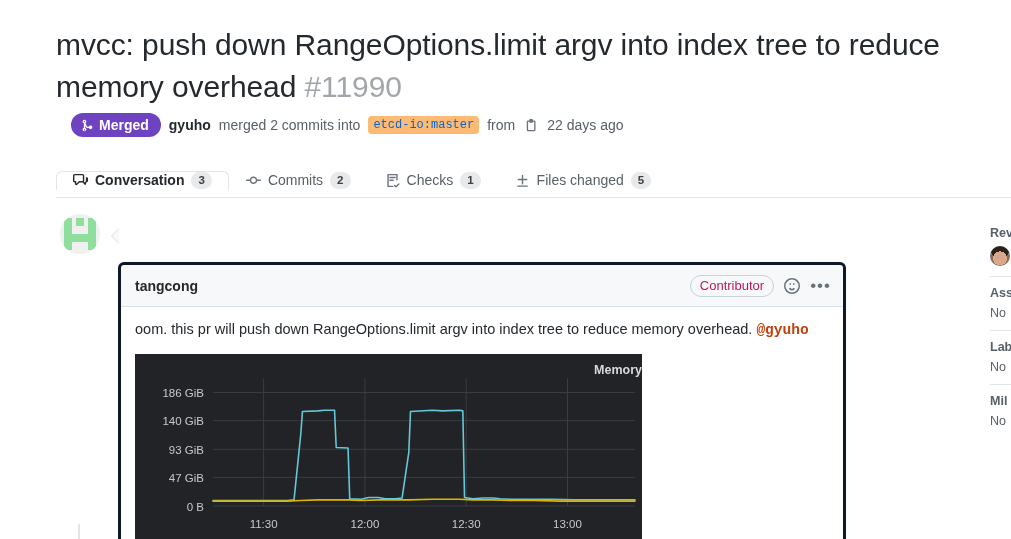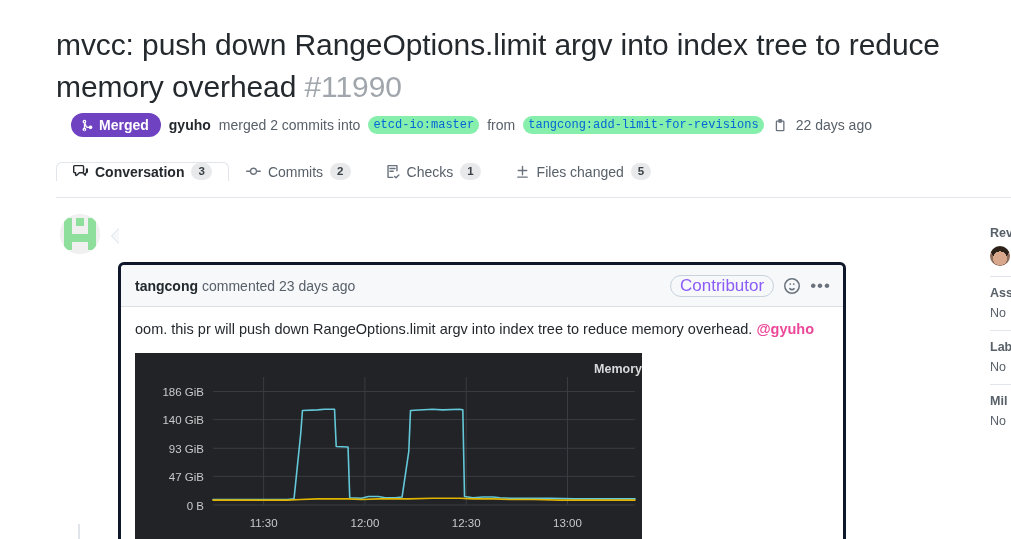--- a/index.html
+++ b/index.html
@@ -29,30 +29,30 @@
   }
   .merged-badge {
     display: inline-flex; align-items: center; gap: 5px;
     background: #6f42c1; color: #fff;
     border-radius: 14px; padding: 5px 12px 5px 10px;
     font-size: 14px; font-weight: 600; line-height: 1;
   }
   .merged-badge svg { display: block; }
   .state-bar .user { font-weight: 600; color: #24292e; }
   .branch-chip {
-    background: #86efac; color: #0366d6;
+    background: #fdba74; color: #0366d6;
     font-family: "Liberation Mono", monospace;
-    font-size: 12px; border-radius: 9px; padding: 2px 5px;
+    font-size: 12px; border-radius: 4px; padding: 2px 5px;
   }
   .copy-icon { display: inline-flex; color: #6a737d; margin-left: 2px; }
 
   
   .tabs {
     position: absolute; left: 56px; top: 162px; width: 955px;
-    height: 36px; display: flex; align-items: flex-start;
+    height: 36px; display: flex; align-items: center;
     border-bottom: 1px solid #e1e4e8;
   }
   .tab {
     display: flex; align-items: center; gap: 7px;
     padding: 0 16px; font-size: 14px; color: #586069;
     border: 1px solid transparent; border-bottom: none;
     border-top-left-radius: 6px; border-top-right-radius: 6px;
     background: transparent; cursor: pointer;
   }
   .tab.active {
@@ -102,32 +102,32 @@
     height: 42px; background: #f6f8fa;
     border-bottom: 1px solid #d8e0e8;
     border-top-left-radius: 5px; border-top-right-radius: 5px;
     display: flex; align-items: center;
     padding: 0 12px 0 14px;
     font-size: 14px; color: #586069;
   }
   .comment-head .author { font-weight: 600; color: #24292e; margin-right: 4px; }
   .head-right { margin-left: auto; display: flex; align-items: center; gap: 10px; }
   .contributor-pill {
-    border: 1px solid #c8d2dc; color: #8b5cf6;
+    border: 1px solid #c8d2dc; color: #be185d;
     border-radius: 11px; padding: 2px 9px;
-    font-size: 17px; line-height: 16px;
+    font-size: 13px; line-height: 16px;
   }
   .icon-btn { color: #6a737d; display: inline-flex; align-items: center; cursor: pointer; }
   .kebab { font-size: 17px; letter-spacing: 1px; line-height: 10px; color: #6a737d; }
 
   .comment-body { padding: 12px 16px 0 14px; }
   .comment-body p {
     margin: 0; font-size: 14.5px; line-height: 21.5px; color: #24292e;
   }
-  .comment-body .mention { color: #ec4899; font-weight: 600; }
+  .comment-body .mention { color: #c2410c; font-weight: 600; font-family: Liberation Mono, monospace; }
 
   
   .chart {
     position: relative; margin-top: 12px;
     width: 507px; height: 188px;
     background: #212326;
   }
   .chart-title {
     position: absolute; top: 9px; left: 0; right: 0;
     text-align: right; color: #d8d9da;
@@ -169,21 +169,20 @@
     <span class="merged-badge">
       <svg width="13" height="13" viewBox="0 0 16 16" fill="currentColor">
           <path d="M5 3.25a.75.75 0 11-1.5 0 .75.75 0 011.5 0zm0 2.122a2.25 2.25 0 10-1.5 0v5.256a2.251 2.251 0 101.5 0V7.5a3.5 3.5 0 003.5 3.5h1.128a2.251 2.251 0 100-1.5H8.5A2 2 0 016.5 7.5v-.128A2.25 2.25 0 005 5.372zM3.5 13.5a.75.75 0 111.5 0 .75.75 0 01-1.5 0zm9.5-3.75a.75.75 0 100-1.5.75.75 0 000 1.5z"></path>
         </svg>
       <span>Merged</span>
     </span>
     <span class="user">gyuho</span>
     <span>merged 2 commits into</span>
     <span class="branch-chip">etcd-io:master</span>
     <span>from</span>
-    <span class="branch-chip">tangcong:add-limit-for-revisions</span>
     <span class="copy-icon">
       <svg width="14" height="14" viewBox="0 0 16 16" fill="currentColor">
           <path d="M5.75 1a.75.75 0 00-.75.75v1h-1.5A1.5 1.5 0 002 4.25v9.5A1.5 1.5 0 003.5 15.25h7a1.5 1.5 0 001.5-1.5v-9.5a1.5 1.5 0 00-1.5-1.5H9v-1A.75.75 0 008.25 1h-2.5zm-2.25 3.25h1.5v.5c0 .41.34.75.75.75h2.5a.75.75 0 00.75-.75v-.5h1.5v9.5h-7v-9.5z"></path>
         </svg>
     </span>
     <span>22 days ago</span>
   </div>
 
   <div class="tabs">
     <div class="tab active">
@@ -234,21 +233,20 @@
       </g>
     </svg>
   </div>
 
   <div class="comment-arrow"></div>
   <div class="comment-arrow-inner"></div>
 
   <div class="comment-box">
     <div class="comment-head">
       <span class="author">tangcong</span>
-      <span>commented 23 days ago</span>
       <span class="head-right">
         <span class="contributor-pill">Contributor</span>
         <span class="icon-btn">
           <svg width="16" height="16" viewBox="0 0 16 16" fill="currentColor">
               <path d="M8 0a8 8 0 100 16A8 8 0 008 0zM1.5 8a6.5 6.5 0 1113 0 6.5 6.5 0 01-13 0zm4.879 2.121a.75.75 0 10-1.06 1.06 3.75 3.75 0 005.303 0 .75.75 0 00-1.06-1.06 2.25 2.25 0 01-3.183 0zM6.25 7a.88.88 0 100-1.76.88.88 0 000 1.76zm4.38-.88a.88.88 0 11-1.76 0 .88.88 0 011.76 0z"></path>
             </svg>
         </span>
         <span class="kebab">•••</span>
       </span>
     </div>

